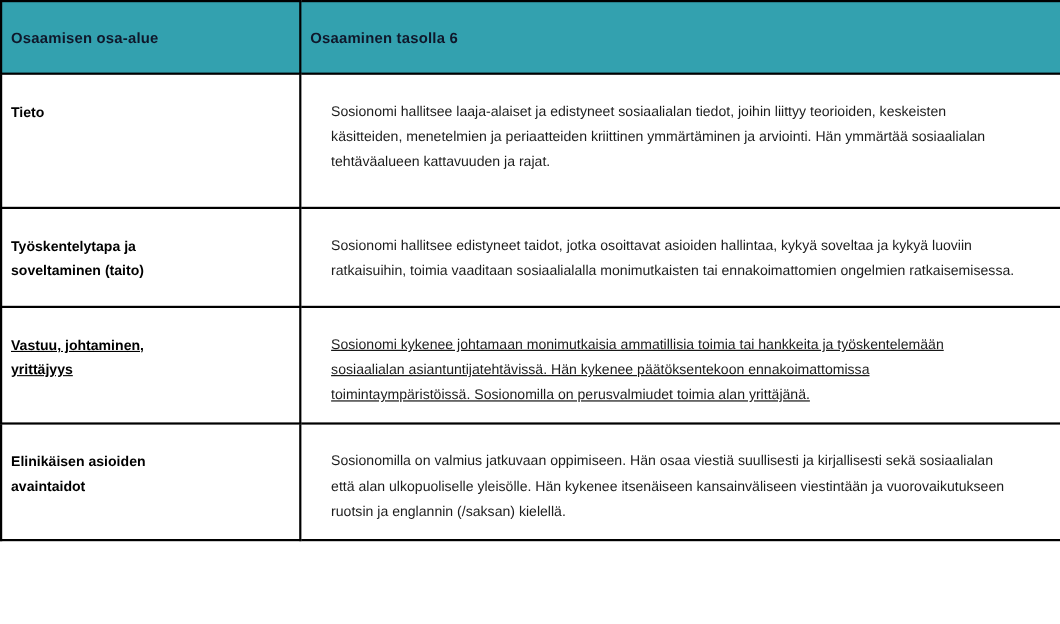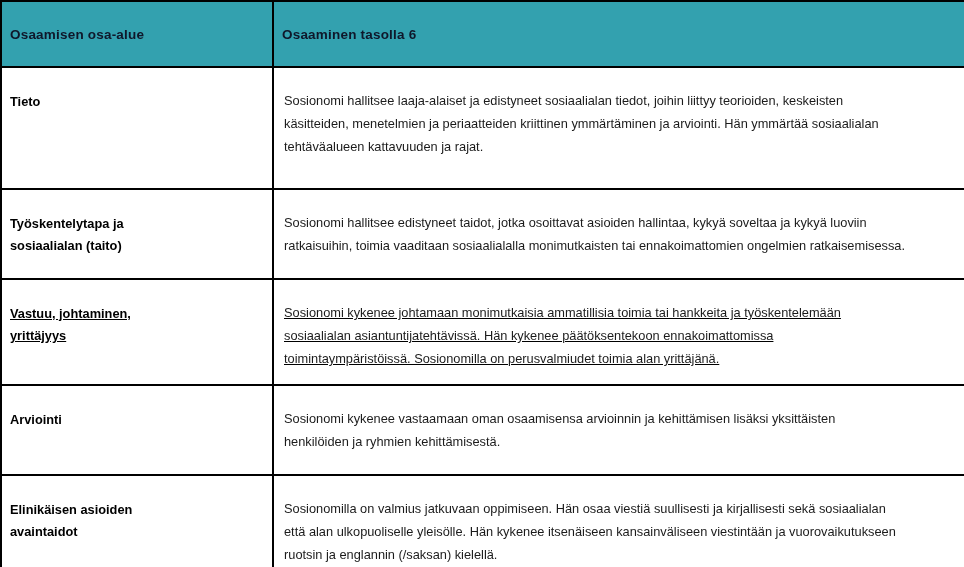--- a/index.html
+++ b/index.html
@@ -44,21 +44,21 @@
     font-weight: bold;
     font-size: 12.8px;
     line-height: 22px;
     color: #000000;
     padding: 23px 10px 8px 8px;
   }
   td.desc-cell {
     font-size: 12.8px;
     line-height: 23px;
     color: #1b1b1b;
-    padding: 21px 10px 8px 10px;
+    padding: 21px 10px 8px 27px;
   }
   tr.row-1 { height: 122px; }
   tr.row-2 { height: 90px; }
   tr.row-3 { height: 106px; text-decoration: underline; }
   tr.row-4 { height: 90px; }
   tr.row-5 { height: 106px; }
 </style>
 </head>
 <body>
 
@@ -75,35 +75,30 @@
   </thead>
   <tbody>
     <tr class="row-1">
       <td class="area-cell">Tieto</td>
       <td class="desc-cell">Sosionomi hallitsee laaja-alaiset ja edistyneet sosiaalialan tiedot, joihin liittyy teorioiden, keskeisten
 käsitteiden, menetelmien ja periaatteiden kriittinen ymmärtäminen ja arviointi. Hän ymmärtää sosiaalialan
 tehtäväalueen kattavuuden ja rajat.</td>
     </tr>
     <tr class="row-2">
       <td class="area-cell">Työskentelytapa ja
-sosiaalialan (taito)</td>
+soveltaminen (taito)</td>
       <td class="desc-cell">Sosionomi hallitsee edistyneet taidot, jotka osoittavat asioiden hallintaa, kykyä soveltaa ja kykyä luoviin
 ratkaisuihin, toimia vaaditaan sosiaalialalla monimutkaisten tai ennakoimattomien ongelmien ratkaisemisessa.</td>
     </tr>
     <tr class="row-3">
       <td class="area-cell">Vastuu, johtaminen,
 yrittäjyys</td>
       <td class="desc-cell">Sosionomi kykenee johtamaan monimutkaisia ammatillisia toimia tai hankkeita ja työskentelemään
 sosiaalialan asiantuntijatehtävissä. Hän kykenee päätöksentekoon ennakoimattomissa
 toimintaympäristöissä. Sosionomilla on perusvalmiudet toimia alan yrittäjänä.</td>
-    </tr>
-    <tr class="row-4">
-      <td class="area-cell">Arviointi</td>
-      <td class="desc-cell">Sosionomi kykenee vastaamaan oman osaamisensa arvioinnin ja kehittämisen lisäksi yksittäisten
-henkilöiden ja ryhmien kehittämisestä.</td>
     </tr>
     <tr class="row-5">
       <td class="area-cell">Elinikäisen asioiden
 avaintaidot</td>
       <td class="desc-cell">Sosionomilla on valmius jatkuvaan oppimiseen. Hän osaa viestiä suullisesti ja kirjallisesti sekä sosiaalialan
 että alan ulkopuoliselle yleisölle. Hän kykenee itsenäiseen kansainväliseen viestintään ja vuorovaikutukseen
 ruotsin ja englannin (/saksan) kielellä.</td>
     </tr>
   </tbody>
 </table>

